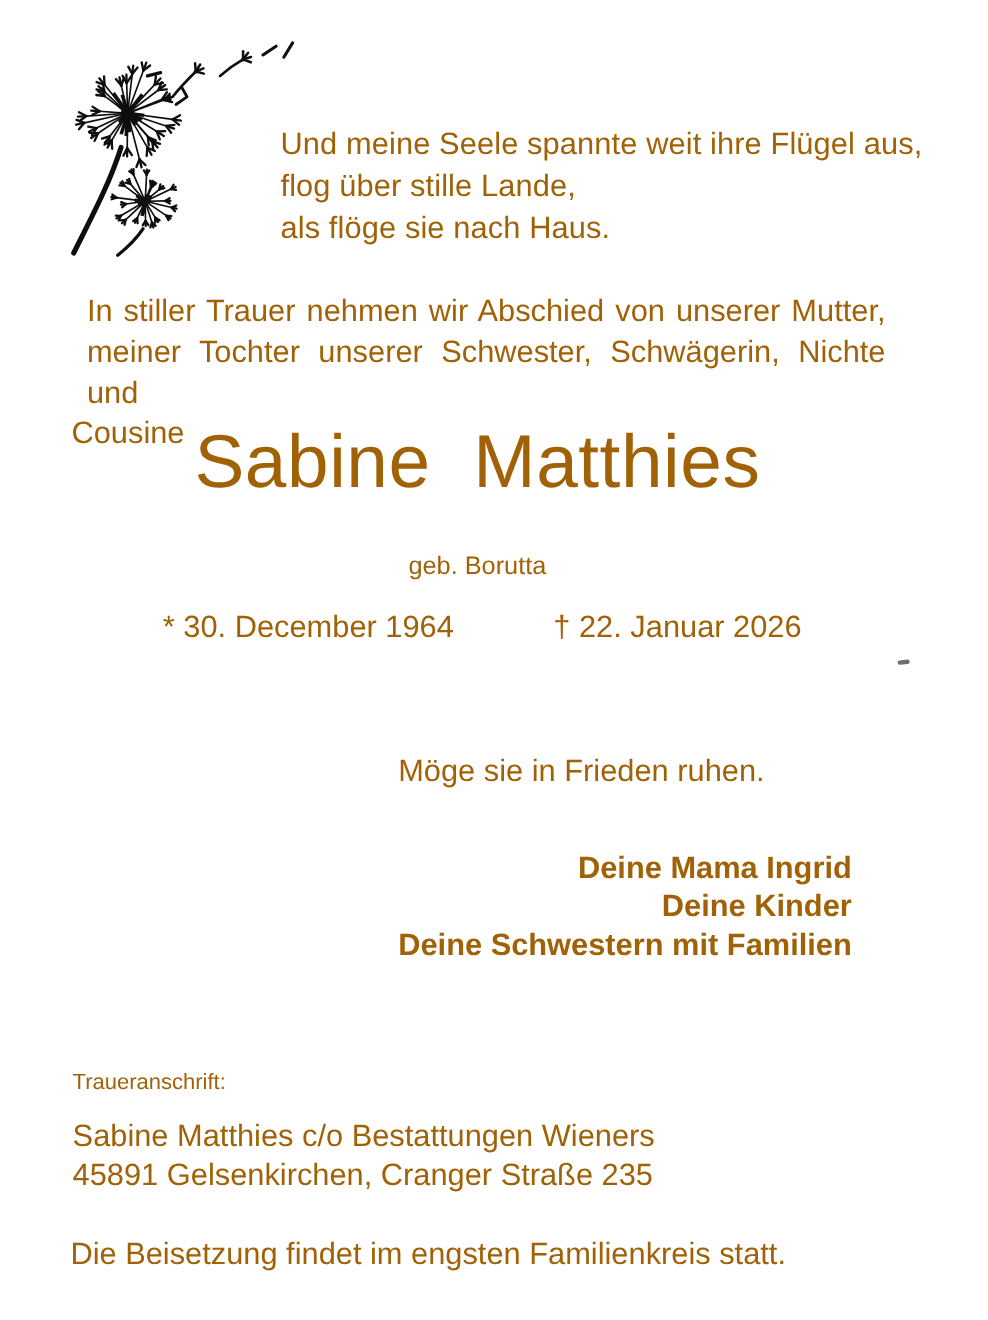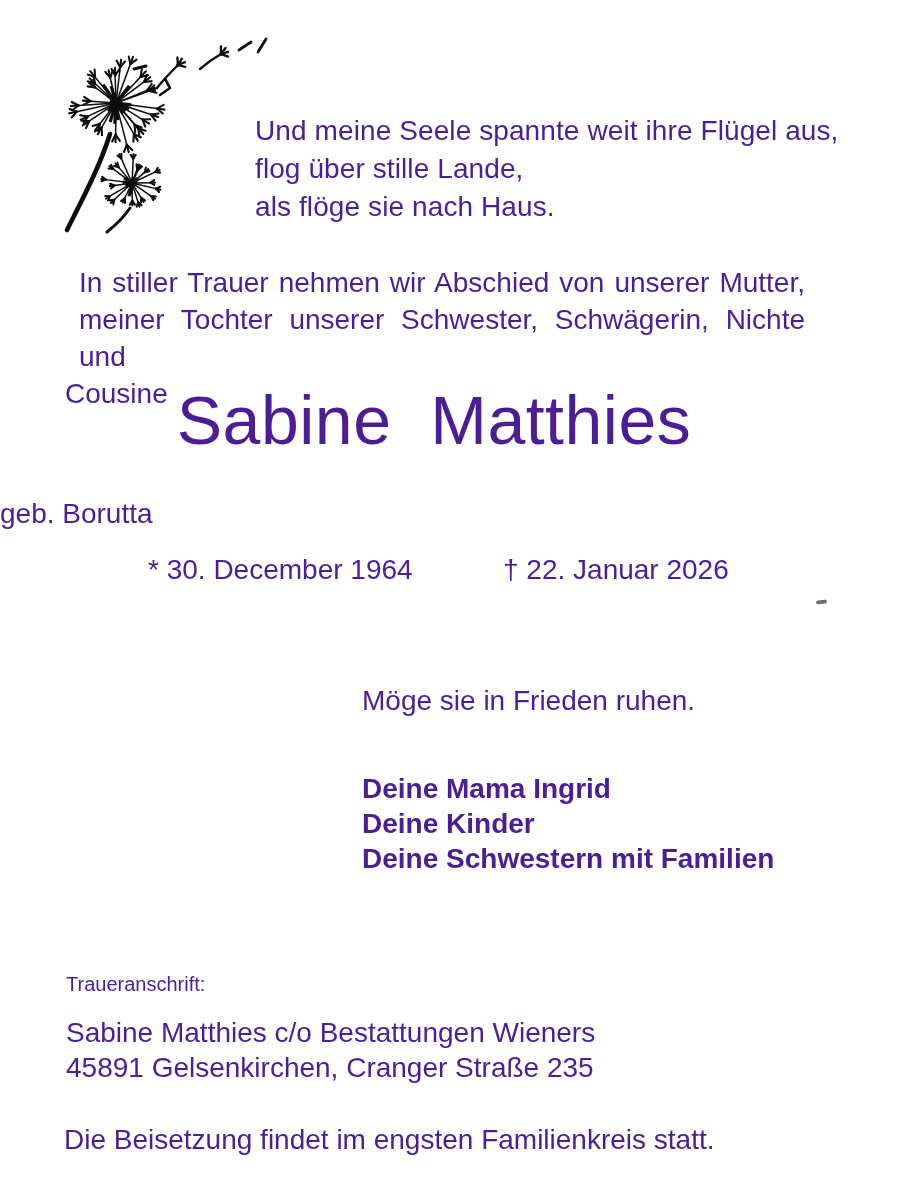--- a/index.html
+++ b/index.html
@@ -2,21 +2,21 @@
 <html lang="de"><head>
 <meta charset="utf-8">
 <style>
   html,body{margin:0;padding:0;background:#ffffff;}
   .page{
     position:relative;
     width:898px;height:1200px;
     background:#ffffff;
     overflow:hidden;
     font-family:"Liberation Sans", sans-serif;
-    color:#4c1d95;
+    color:#a16207;
   }
   .abs{position:absolute;}
   
   .poem{
     left:255px;top:112px;
     font-size:28px;line-height:38px;
     letter-spacing:.1px;
     white-space:nowrap;
   }
   
@@ -32,38 +32,40 @@
   
   .name{
     left:0;top:380px;width:868px;
     text-align:center;
     font-size:68px;line-height:80px;
     letter-spacing:.5px;
     white-space:pre;
   }
   .maiden{
     left:0;top:497px;width:868px;
-    font-size:28px;line-height:34px;
+    text-align:center;
+    font-size:23px;line-height:34px;
   }
   .dates{
     left:0;top:553px;width:898px;height:34px;
     font-size:28px;line-height:34px;
   }
   .dates .birth{position:absolute;left:148px;white-space:nowrap;}
   .dates .death{position:absolute;left:503px;white-space:nowrap;}
   .condolence{
     left:362px;top:684px;
     font-size:28px;line-height:34px;
     white-space:nowrap;
   }
   .mourners{
     left:362px;top:771px;
     font-size:28px;line-height:35px;
     font-weight:700;
     white-space:nowrap;
+    text-align:right;
   }
   .address-heading{
     left:66px;top:967px;
     font-size:20px;line-height:34px;
     white-space:nowrap;
   }
   .address{
     left:66px;top:1015px;
     font-size:28px;line-height:35px;
     white-space:nowrap;

